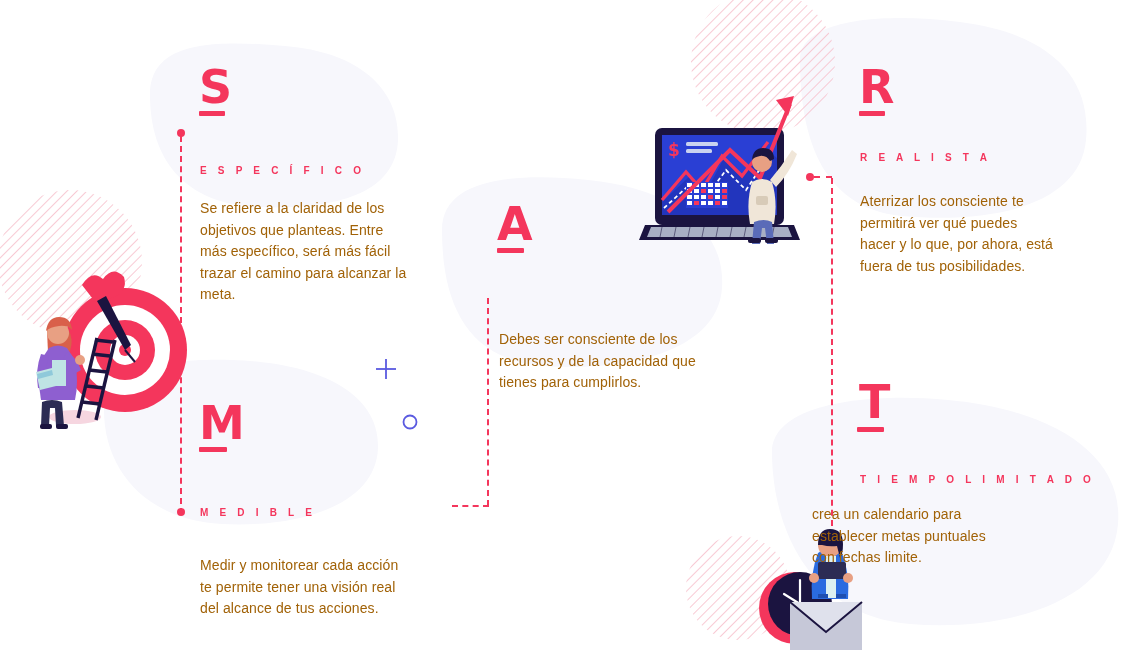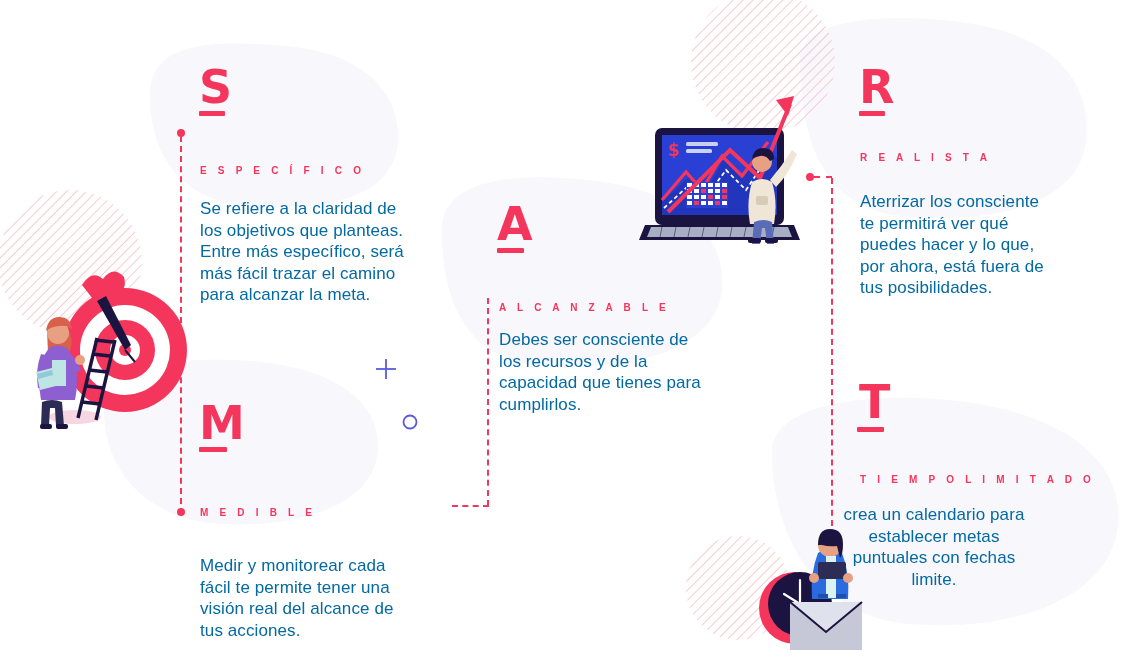--- a/index.html
+++ b/index.html
@@ -31,22 +31,22 @@
   .kicker{
     position:absolute;
     color:#F4365C;
     font-size:10px;
     font-weight:700;
     letter-spacing:4.2px;
     white-space:nowrap;
   }
   .body-copy{
     position:absolute;
-    color:#0369a1;
-    font-size:17px;
+    color:#a16207;
+    font-size:14px;
     line-height:21.6px;
     font-weight:400;
     letter-spacing:0.1px;
   }
   .vdash{
     position:absolute;
     border-left:2px dashed #F4365C;
   }
   .hdash{
     position:absolute;
@@ -238,37 +238,36 @@
     <div class="letter" style="left:199px;top:68px;">S</div>
     <div class="letter-rule" style="left:199px;top:111px;width:26px;"></div>
     <div class="kicker" style="left:200px;top:165px;">E S P E C Í F I C O</div>
     <div class="body-copy" style="left:200px;top:198px;width:212px;">Se refiere a la claridad de los objetivos que planteas. Entre más específico, será más fácil trazar el camino para alcanzar la meta.</div>
   </div>
 
   <div class="block" style="left:0;top:0;width:1138px;height:666px;">
     <div class="letter" style="left:199px;top:404px;">M</div>
     <div class="letter-rule" style="left:199px;top:447px;width:28px;"></div>
     <div class="kicker" style="left:200px;top:507px;">M E D I B L E</div>
-    <div class="body-copy" style="left:200px;top:555px;width:206px;">Medir y monitorear cada fácil te permite tener una visión real del alcance de tus acciones.</div>
+    <div class="body-copy" style="left:200px;top:555px;width:206px;">Medir y monitorear cada acción te permite tener una visión real del alcance de tus acciones.</div>
   </div>
 
   <div class="block" style="left:0;top:0;width:1138px;height:666px;">
     <div class="letter" style="left:497px;top:205px;">A</div>
     <div class="letter-rule" style="left:497px;top:248px;width:27px;"></div>
-    <div class="kicker" style="left:499px;top:302px;">A L C A N Z A B L E</div>
     <div class="body-copy" style="left:499px;top:329px;width:204px;">Debes ser consciente de los recursos y de la capacidad que tienes para cumplirlos.</div>
   </div>
 
   <div class="block" style="left:0;top:0;width:1138px;height:666px;">
     <div class="letter" style="left:859px;top:68px;">R</div>
     <div class="letter-rule" style="left:859px;top:111px;width:26px;"></div>
     <div class="kicker" style="left:860px;top:152px;">R E A L I S T A</div>
     <div class="body-copy" style="left:860px;top:191px;width:196px;">Aterrizar los consciente te permitirá ver qué puedes hacer y lo que, por ahora, está fuera de tus posibilidades.</div>
   </div>
 
   <div class="block" style="left:0;top:0;width:1138px;height:666px;">
     <div class="letter" style="left:859px;top:383px;">T</div>
     <div class="letter-rule" style="left:857px;top:427px;width:27px;"></div>
     <div class="kicker" style="left:860px;top:474px;">T I E M P O   L I M I T A D O</div>
-    <div class="body-copy" style="left:834px;top:504px;width:200px;text-align:center;">crea un calendario para establecer metas puntuales con fechas limite.</div>
+    <div class="body-copy" style="left:812px;top:504px;width:200px;">crea un calendario para establecer metas puntuales con fechas limite.</div>
   </div>
 
 </div>
 
 </body></html>

